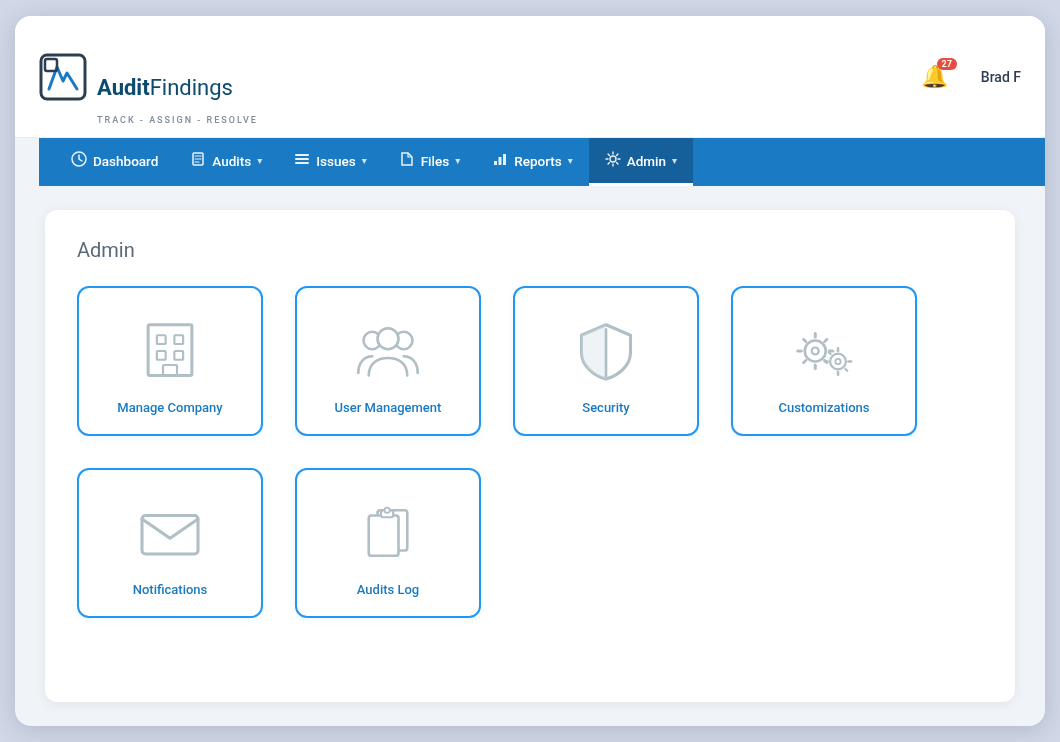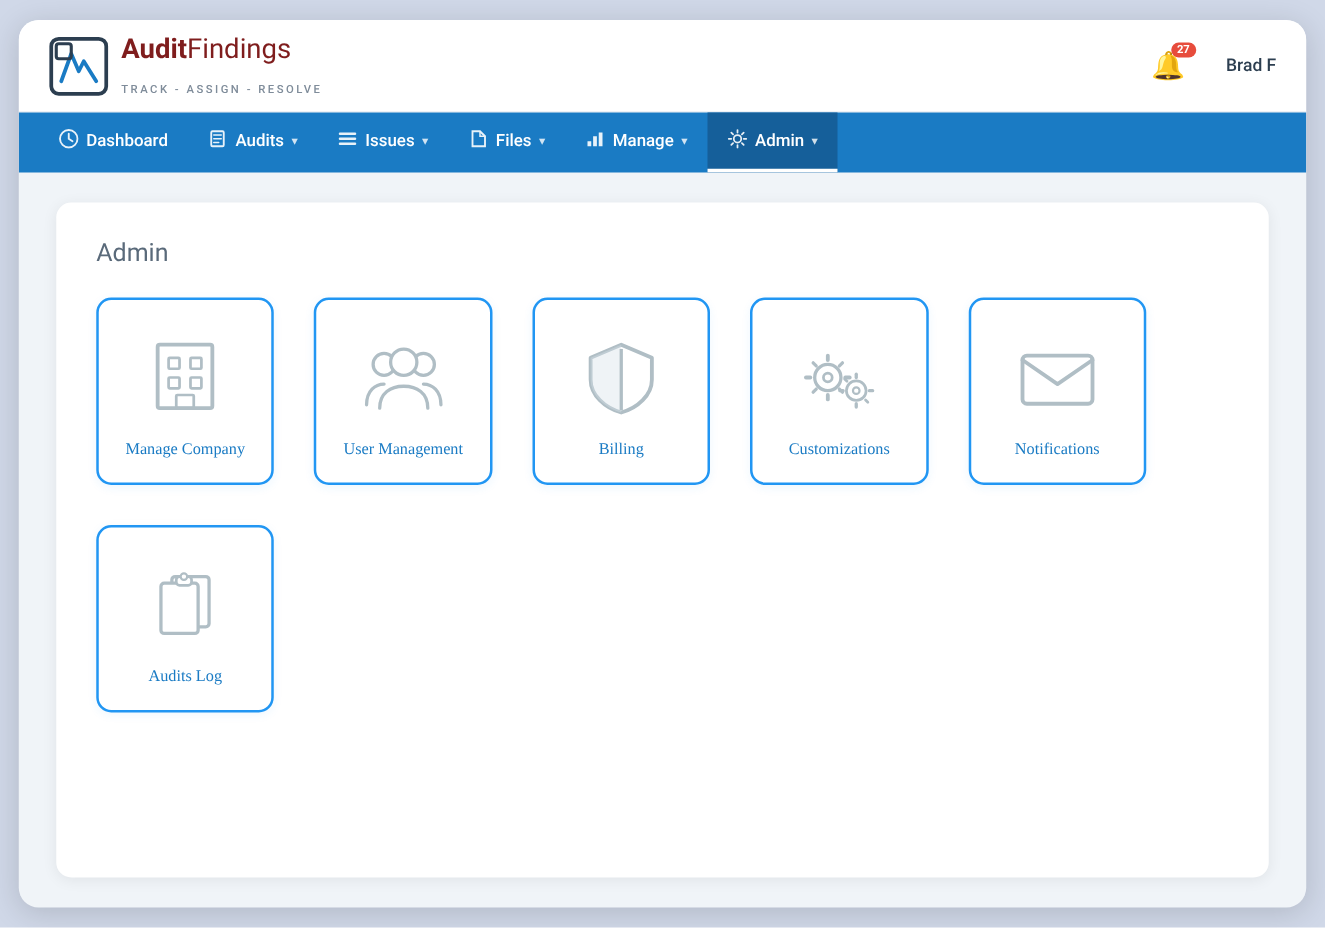--- a/index.html
+++ b/index.html
@@ -43,22 +43,23 @@
       width: 48px;
       height: 48px;
     }
     .logo-text {
       display: flex;
       flex-direction: column;
     }
     .logo-name {
       font-size: 22px;
       font-weight: 400;
-      color: #7f1d1d;
+      color: #0c4a6e;
       line-height: 1.1;
+      margin-top: 48px;
     }
     .logo-name strong {
       font-weight: 700;
     }
     .logo-tagline {
       font-size: 9px;
       color: #7f8c9a;
       letter-spacing: 2px;
       font-weight: 500;
       margin-top: 15px;
@@ -96,20 +97,21 @@
       padding-left: 16px;
     }
 
     
     .nav-bar {
       background: #1a7bc4;
       display: flex;
       align-items: stretch;
       padding: 0 16px;
       min-height: 48px;
+      margin-left: 24px;
     }
     .nav-item {
       display: flex;
       align-items: center;
       gap: 6px;
       padding: 0 16px;
       color: #fff;
       font-size: 13.5px;
       font-weight: 500;
       cursor: pointer;
@@ -146,25 +148,24 @@
     .panel-title {
       font-size: 20px;
       font-weight: 400;
       color: #5a6a7a;
       margin-bottom: 24px;
     }
 
     
     .admin-grid {
       display: grid;
-      grid-template-columns: repeat(5, 1fr);
+      grid-template-columns: repeat(4, 1fr);
       grid-template-rows: repeat(2, 1fr);
       gap: 32px;
       max-width: 840px;
-      font-family: Liberation Serif, serif;
     }
     .admin-card {
       border: 2px solid #2196f3;
       border-radius: 12px;
       display: flex;
       flex-direction: column;
       align-items: center;
       justify-content: center;
       padding: 24px 16px 16px;
       cursor: pointer;
@@ -263,21 +264,21 @@
     </div>
 
     <div class="nav-item">
       <span class="nav-icon">
         <svg width="16" height="16" viewBox="0 0 16 16" fill="none">
             <rect x="2" y="10" width="3" height="4" fill="white"></rect>
             <rect x="6.5" y="6" width="3" height="8" fill="white"></rect>
             <rect x="11" y="3" width="3" height="11" fill="white"></rect>
           </svg>
       </span>
-      <span>Manage</span>
+      <span>Reports</span>
       <span class="nav-chevron">▾</span>
     </div>
 
     <div class="nav-item active">
       <span class="nav-icon">
         <svg width="16" height="16" viewBox="0 0 16 16" fill="none">
             <circle cx="8" cy="8" r="3" stroke="white" stroke-width="1.4"></circle>
             <path d="M8 1v2M8 13v2M1 8h2M13 8h2M3.05 3.05l1.42 1.42M11.53 11.53l1.42 1.42M3.05 12.95l1.42-1.42M11.53 4.47l1.42-1.42" stroke="white" stroke-width="1.4" stroke-linecap="round"></path>
           </svg>
       </span>
@@ -320,21 +321,21 @@
           <span class="admin-card-label">User Management</span>
         </div>
 
         <div class="admin-card">
           <svg class="card-svg" viewBox="0 0 80 80" fill="none">
             <path d="M40 10 L68 22 V42 C68 56 55 68 40 72 C25 68 12 56 12 42 V22 Z" stroke="#b0bec5" stroke-width="3.5" fill="none" stroke-linejoin="round"></path>
 
             <path d="M40 10 V72 C25 68 12 56 12 42 V22 Z" stroke="#b0bec5" stroke-width="0" fill="#d8e0e8" fill-opacity="0.4"></path>
             <line x1="40" y1="14" x2="40" y2="70" stroke="#b0bec5" stroke-width="3"></line>
           </svg>
-          <span class="admin-card-label">Billing</span>
+          <span class="admin-card-label">Security</span>
         </div>
 
         <div class="admin-card">
           <svg class="card-svg" viewBox="0 0 80 80" fill="none">
 
             <circle cx="30" cy="40" r="12" stroke="#b0bec5" stroke-width="3" fill="none"></circle>
             <circle cx="30" cy="40" r="4" stroke="#b0bec5" stroke-width="2.5" fill="none"></circle>
             <line x1="30" y1="24" x2="30" y2="20" stroke="#b0bec5" stroke-width="3.5" stroke-linecap="round"></line>
             <line x1="30" y1="56" x2="30" y2="60" stroke="#b0bec5" stroke-width="3.5" stroke-linecap="round"></line>
             <line x1="14" y1="40" x2="10" y2="40" stroke="#b0bec5" stroke-width="3.5" stroke-linecap="round"></line>

